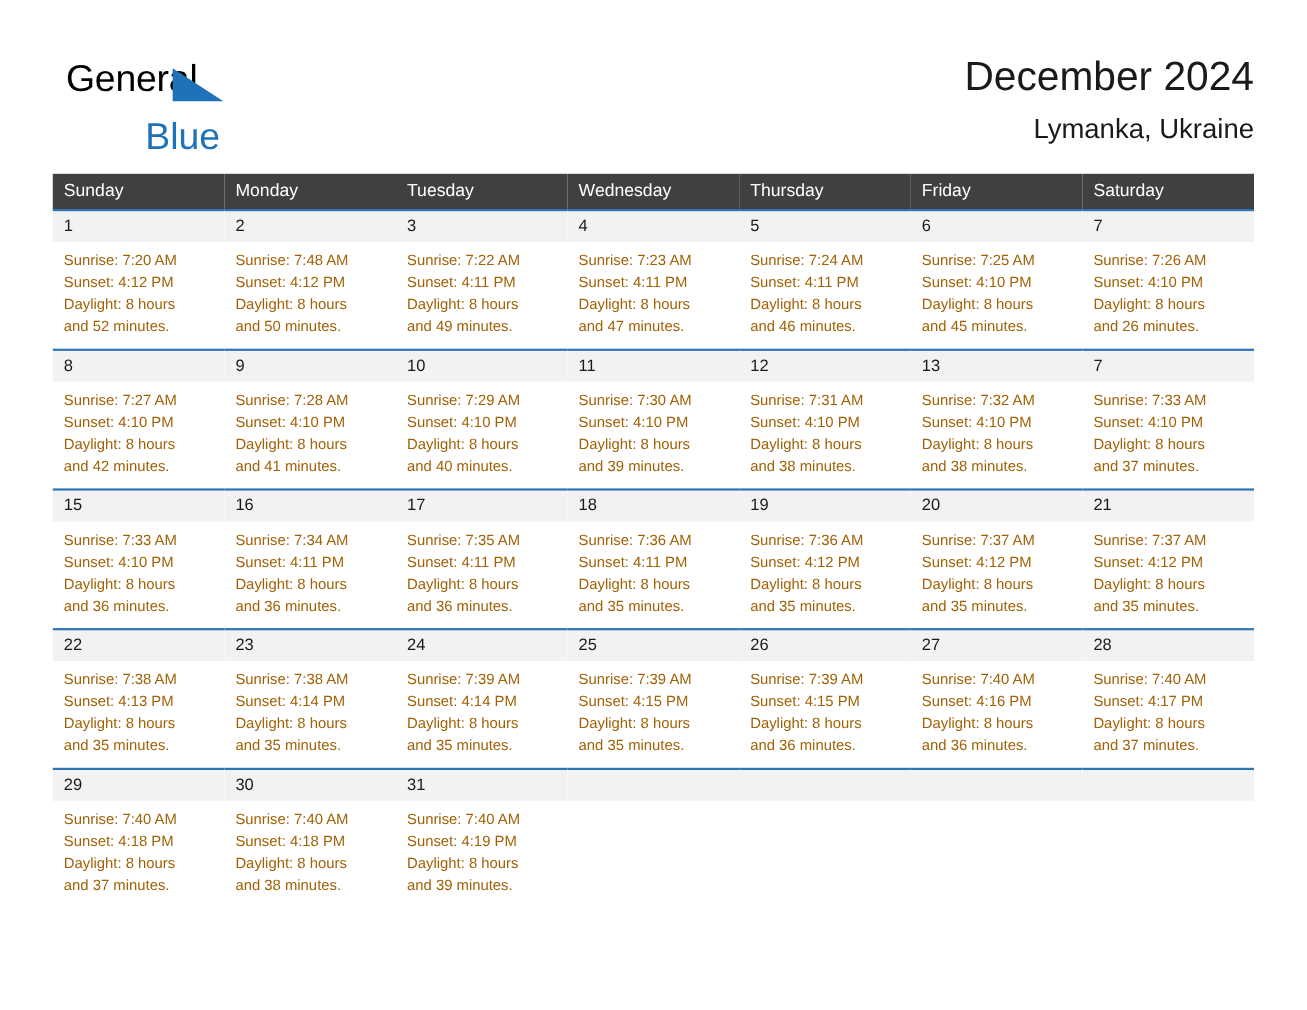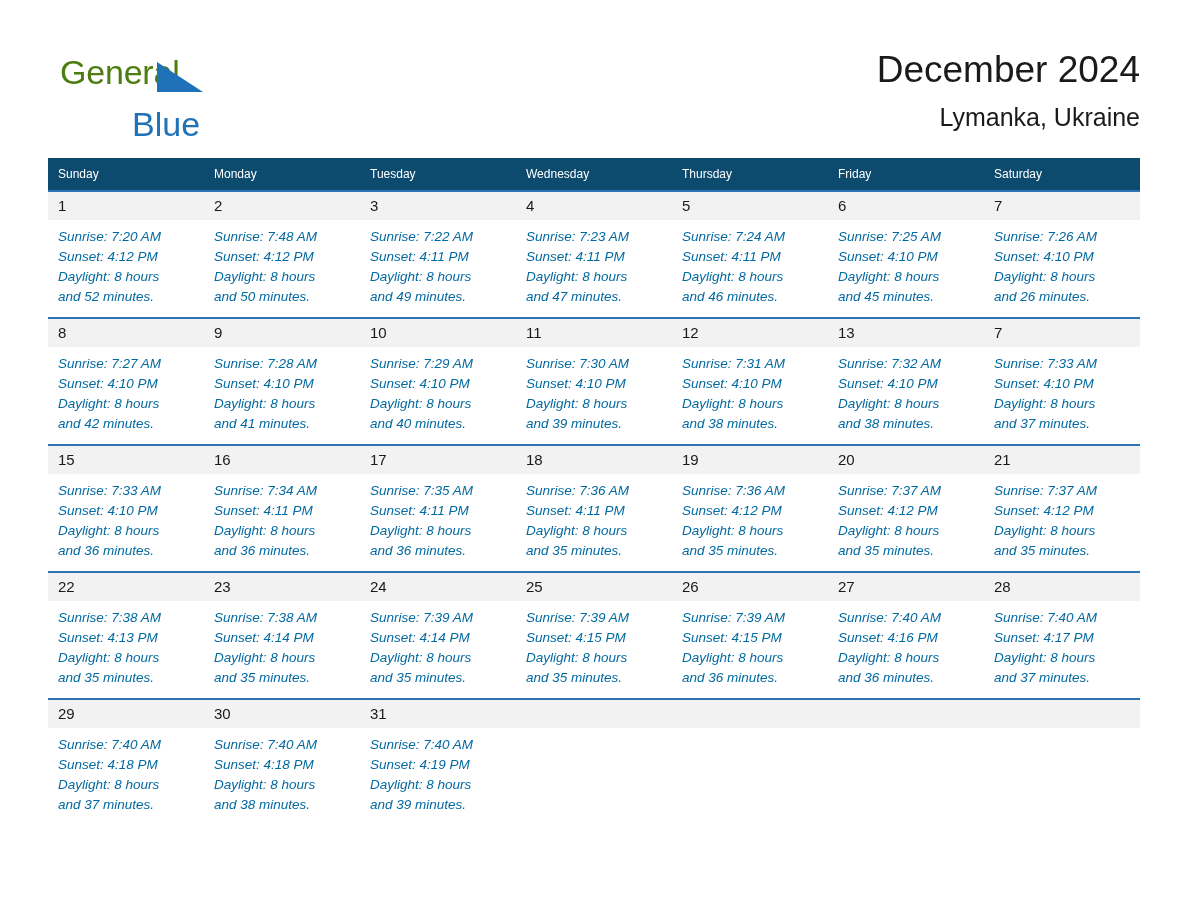--- a/index.html
+++ b/index.html
@@ -35,21 +35,21 @@
     top: 8px;
     width: 230px;
     height: 84px;
   }
   .logo-line1 {
     position: absolute;
     left: 0;
     top: 0;
     font-size: 34px;
     letter-spacing: -0.2px;
-    color: #4d7c0f;
+    color: #000000;
     font-family: "Liberation Sans", sans-serif;
     line-height: 40px;
     text-align: center;
   }
   .logo-tri {
     position: absolute;
     left: 97px;
     top: 10px;
     width: 0;
     height: 0;
@@ -91,23 +91,23 @@
   
   .calendar {
     position: absolute;
     left: 48px;
     top: 158px;
     width: 1092px;
     border-collapse: collapse;
     table-layout: fixed;
   }
   .calendar th {
-    background: #0c4a6e;
+    background: #404040;
     color: #ffffff;
-    font-size: 12px;
+    font-size: 16px;
     font-weight: normal;
     text-align: left;
     padding: 7px 0 7px 10px;
     height: 18px;
     vertical-align: middle;
   }
   .calendar td {
     vertical-align: top;
     padding: 0;
     width: 156px;
@@ -125,24 +125,23 @@
     line-height: 17px;
   }
   .daynum.empty {
     background: #f2f2f2;
     color: transparent;
   }
   .cell-body {
     padding: 7px 8px 10px 10px;
     font-size: 13.5px;
     line-height: 20px;
-    color: #0369a1;
+    color: #a16207;
     min-height: 90px;
     box-sizing: border-box;
-    font-style: italic;
   }
   .cell-body div {
     white-space: nowrap;
   }
   .cell-empty .cell-body {
     min-height: 90px;
   }
 </style>
 </head>
 <body>

